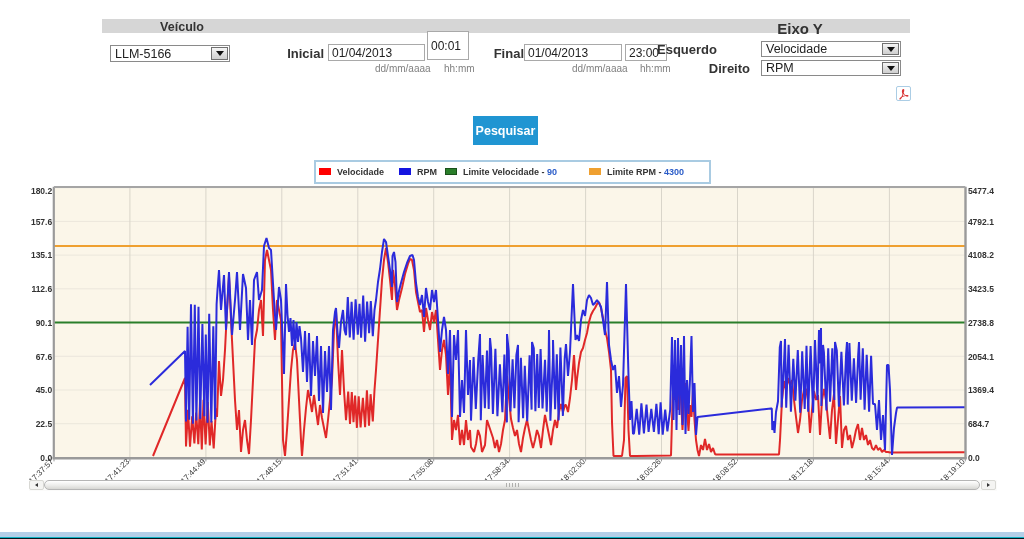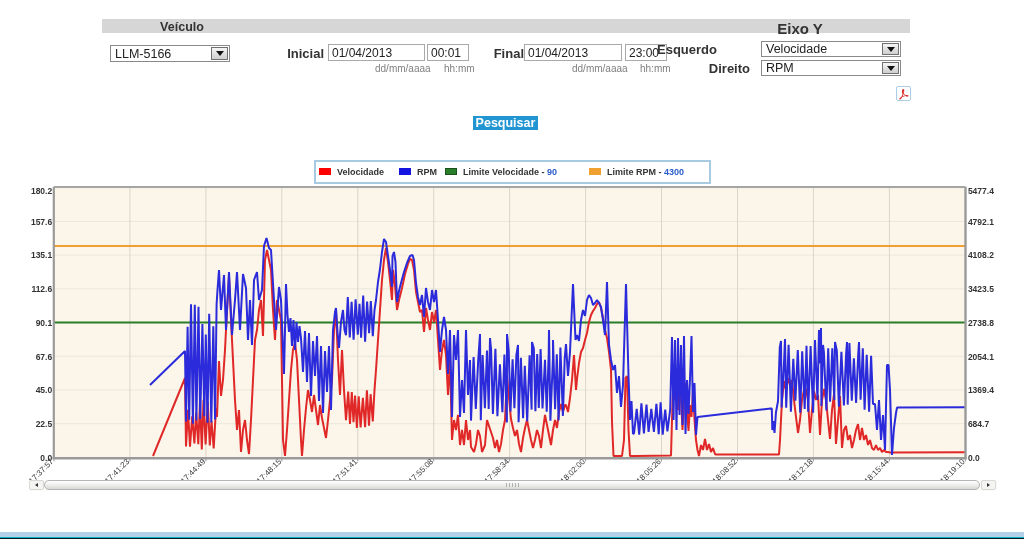--- a/index.html
+++ b/index.html
@@ -24,21 +24,21 @@
 
 <div class="abs sel" style="left:110px;top:45px;width:120px;height:17px;">
   <span class="tx">LLM-5166</span>
     <span class="btn">
       <span class="tri"></span>
     </span>
 </div>
 
 <div class="abs lbl" style="left:224px;top:46px;width:100px;text-align:right;">Inicial</div>
 <div class="abs inp" style="left:328px;top:44px;width:97px;height:17px;">01/04/2013</div>
-<div class="abs inp" style="left:427px;top:44px;width:42px;height:17px;">00:01</div>
+<div class="abs inp" style="left:427px;top:31px;width:42px;height:29px;">00:01</div>
 <div class="abs hint" style="left:375px;top:63px;">dd/mm/aaaa</div>
 <div class="abs hint" style="left:444px;top:63px;">hh:mm</div>
 
 <div class="abs lbl" style="left:424px;top:46px;width:100px;text-align:right;">Final</div>
 <div class="abs inp" style="left:524px;top:44px;width:98px;height:17px;">01/04/2013</div>
 <div class="abs inp" style="left:625px;top:44px;width:42px;height:17px;">23:00</div>
 <div class="abs hint" style="left:572px;top:63px;">dd/mm/aaaa</div>
 <div class="abs hint" style="left:640px;top:63px;">hh:mm</div>
 
 <div class="abs lbl" style="left:657px;top:42px;width:100px;text-align:left;">Esquerdo</div>
@@ -55,21 +55,21 @@
       <span class="tri"></span>
     </span>
 </div>
 
 <div class="abs" style="left:896px;top:86px;width:15px;height:15px;border:1px solid #abcde5;border-radius:2px;background:#fff;display:flex;align-items:center;justify-content:center;">
   <svg width="12" height="12" viewBox="0 0 24 24">
       <path fill="#d93535" d="M11 2c1 0 1.6.8 1.6 1.8 0 2-.6 3.8-1.2 5.6.8 2 2.2 3.8 3.8 5 1.6-.3 3.6-.5 5 .2 1.2.7 1.1 2.2-.2 2.6-1.6.5-3.6-.5-5-1.4-2.2.4-4.4 1-6.4 2-1 1.8-2 3.8-3.6 5-.9.6-2.2.2-2.2-1 0-1.6 2.2-3 3.8-3.8.9-1.8 1.8-3.8 2.4-5.8-.7-1.6-1.3-3.4-1.2-5.2C7.9 3.6 9 2 11 2zm.2 9.8c-.5 1.5-1 3-1.7 4.4 1.5-.6 3-1 4.6-1.3-1.1-.9-2.1-2-2.9-3.1z"></path>
     </svg>
 </div>
 
-<div class="abs" style="left:473px;top:116px;width:65px;height:14px;background:#2095d2;color:#fff;
+<div class="abs" style="left:473px;top:116px;width:65px;height:29px;background:#2095d2;color:#fff;
  font-weight:bold;font-size:12.5px;display:flex;align-items:center;justify-content:center;">Pesquisar</div>
 
 <div class="abs" style="left:314px;top:159.5px;width:397px;height:24px;border:2px solid #a9cbe2;background:#fff;
  font-size:9px;font-weight:bold;color:#333;display:flex;align-items:center;">
   <span style="width:12px;height:7px;background:#f00;margin-left:3px;"></span>
   <span style="margin-left:6px;">Velocidade</span>
   <span style="width:12px;height:7px;background:#1414e0;margin-left:15px;"></span>
   <span style="margin-left:6px;">RPM</span>
   <span style="width:12px;height:7px;background:#2A7E2A;border:1px solid #1b511b;margin-left:8px;"></span>
   <span style="margin-left:6px;">Limite Velocidade - <span style="color:#2a5cc8">90</span></span>

